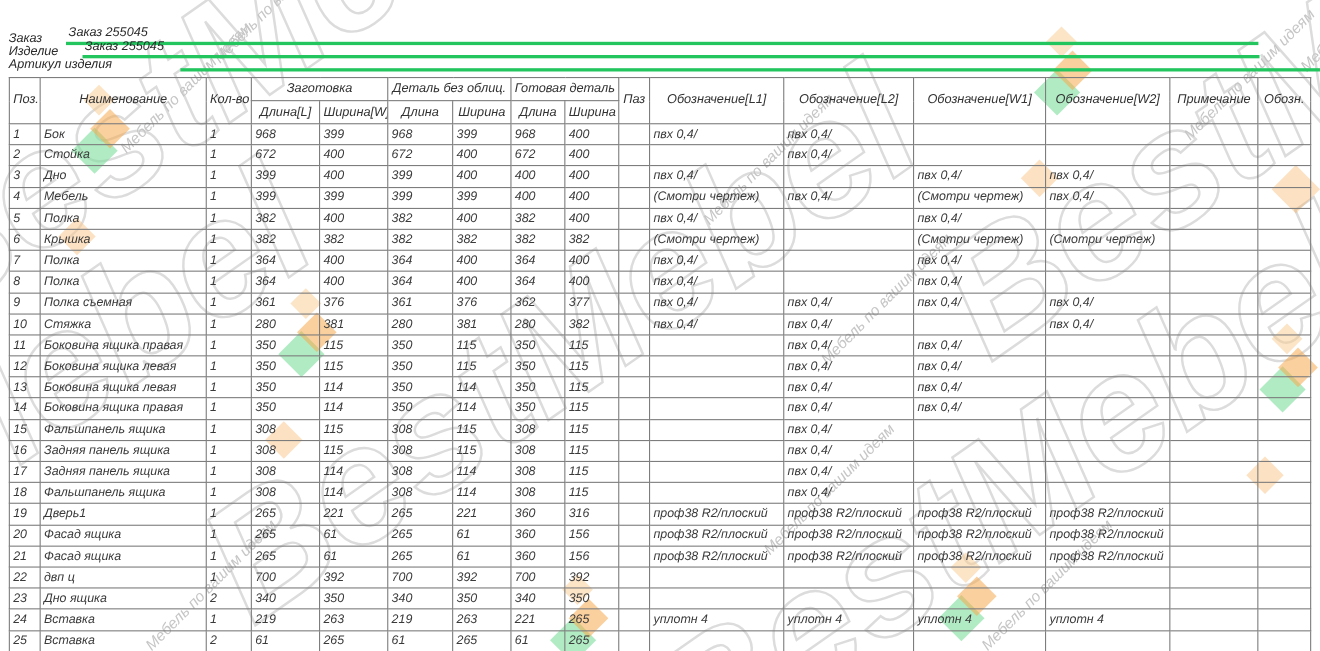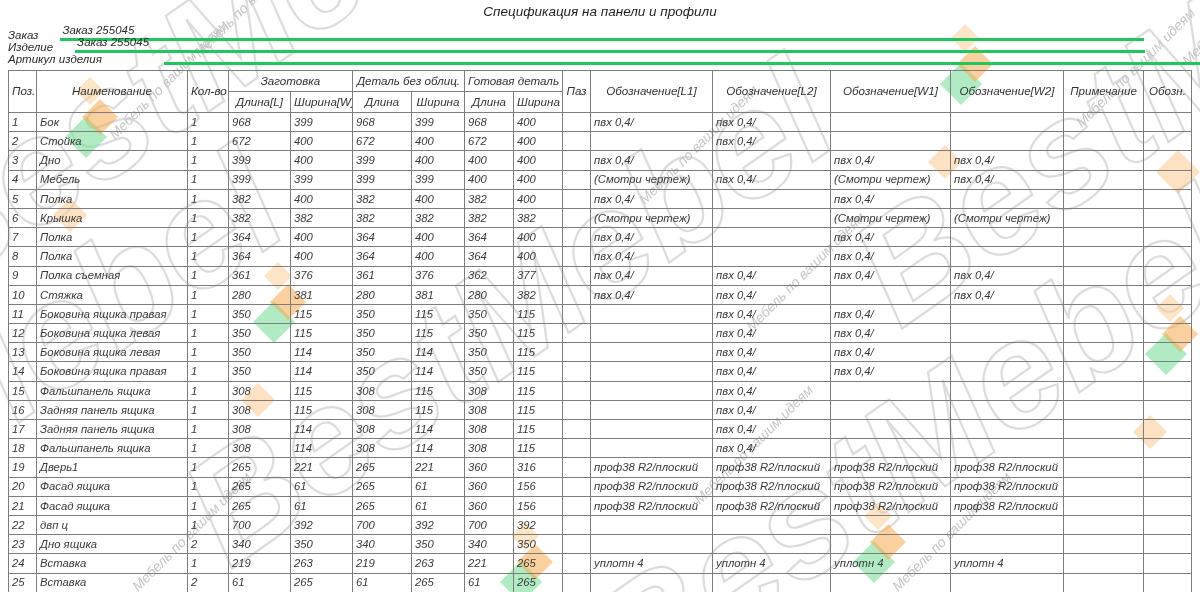--- a/index.html
+++ b/index.html
@@ -84,21 +84,20 @@
     <use href="#wm-logo" transform="translate(70,215)"></use>
     <use href="#wm-logo" transform="translate(258,400)"></use>
     <use href="#wm-logo" transform="translate(505,660)"></use>
     <use href="#wm-logo" transform="translate(945,162)"></use>
     <use href="#wm-logo" transform="translate(1150,432)"></use>
     <use href="#wm-logo" transform="translate(858,640)"></use>
     <polygon points="1178,150 1200,172 1178,194 1156,172" fill="#F6A94F" fill-opacity="0.35"></polygon>
   </svg>
 
   <div class="content">
-    <div class="title">Спецификация на панели и профили</div>
 
     <div class="order-line" id="order-0">
       <span class="lbl">Заказ</span>
       <span class="val">Заказ 255045</span>
     </div>
     <div class="order-line" id="order-1">
       <span class="lbl">Изделие</span>
       <span class="val">Заказ 255045</span>
     </div>
     <div class="order-line" id="order-2">

